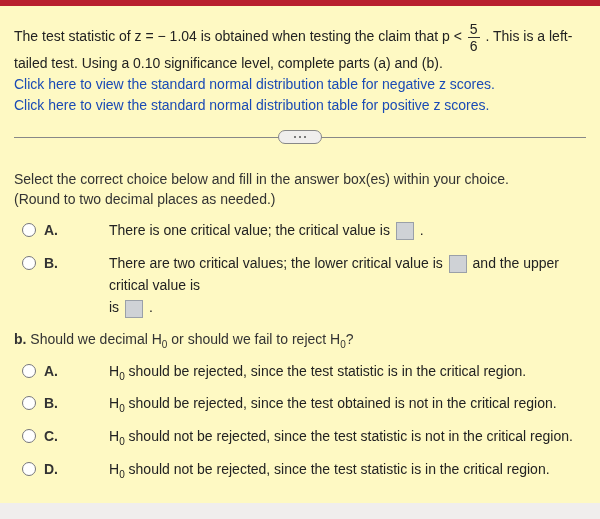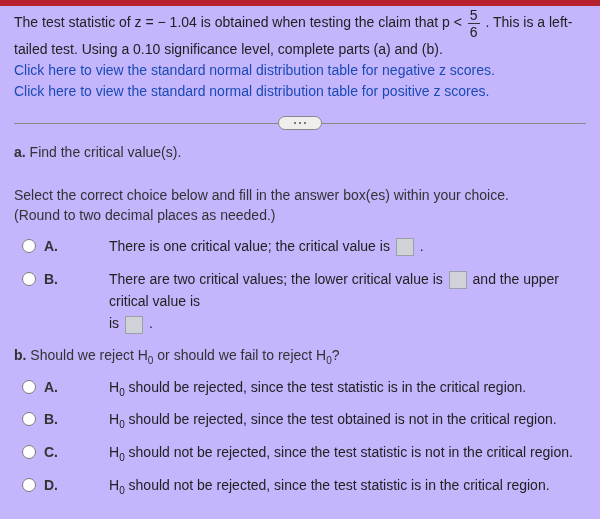--- a/index.html
+++ b/index.html
@@ -10,22 +10,22 @@
     background: #f0eeed;
     width: 600px;
     height: 519px;
     overflow: hidden;
   }
   .topbar {
     height: 6px;
     background: #b8212f;
   }
   .content {
-    padding: 2px 14px 12px 14px;
-    background: #c4b5fd;
+    padding: 16px 14px 12px 14px;
+    background: #fef9c3;
   }
   .intro {
     line-height: 1.5;
     color: #222;
   }
   .frac {
     display: inline-block;
     vertical-align: middle;
     text-align: center;
     line-height: 1;
@@ -122,23 +122,20 @@
   </div>
 
   <div class="sep-wrap">
     <hr class="sep-line">
     <div class="sep-pill">
       <div class="sep-dots"></div>
     </div>
   </div>
 
   <div class="section-a">
-    <div>
-      <span class="bold">a.</span><span> Find the critical value(s).</span>
-    </div>
     <div class="instr">
       <span>Select the correct choice below and fill in the answer box(es) within your choice.</span><br>
       <span>(Round to two decimal places as needed.)</span>
     </div>
 
     <div class="choices">
       <div class="choice-row">
         <input type="radio" name="partA" style="">
         <span class="choice-letter">A.</span>
         <span class="choice-text">
@@ -158,21 +155,21 @@
           <span>is </span>
           <span class="blank"></span>
           <span>.</span>
         </span>
       </div>
     </div>
   </div>
 
   <div class="qb">
     <div>
-      <span class="bold">b.</span><span> Should we reject H</span><span class="sub">0</span><span> or should we fail to reject H</span><span class="sub">0</span><span>?</span>
+      <span class="bold">b.</span><span> Should we decimal H</span><span class="sub">0</span><span> or should we fail to reject H</span><span class="sub">0</span><span>?</span>
     </div>
 
     <div class="choices choices-b">
       <div class="choice-row">
         <input type="radio" name="partB" style="">
         <span class="choice-letter">A.</span>
         <span class="choice-text">
           <span>H</span><span class="sub">0</span><span> should be rejected, since the test statistic is in the critical region.</span>
         </span>
       </div>

